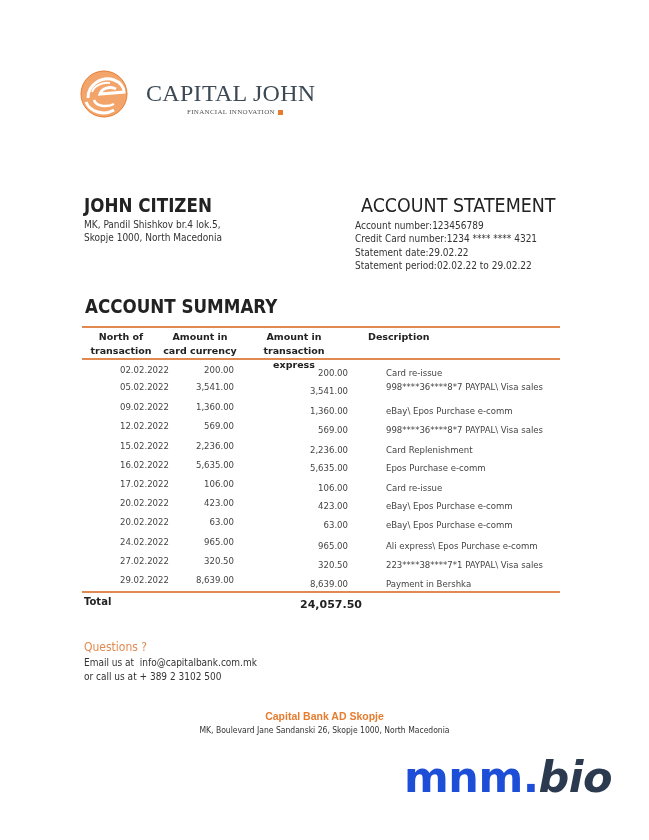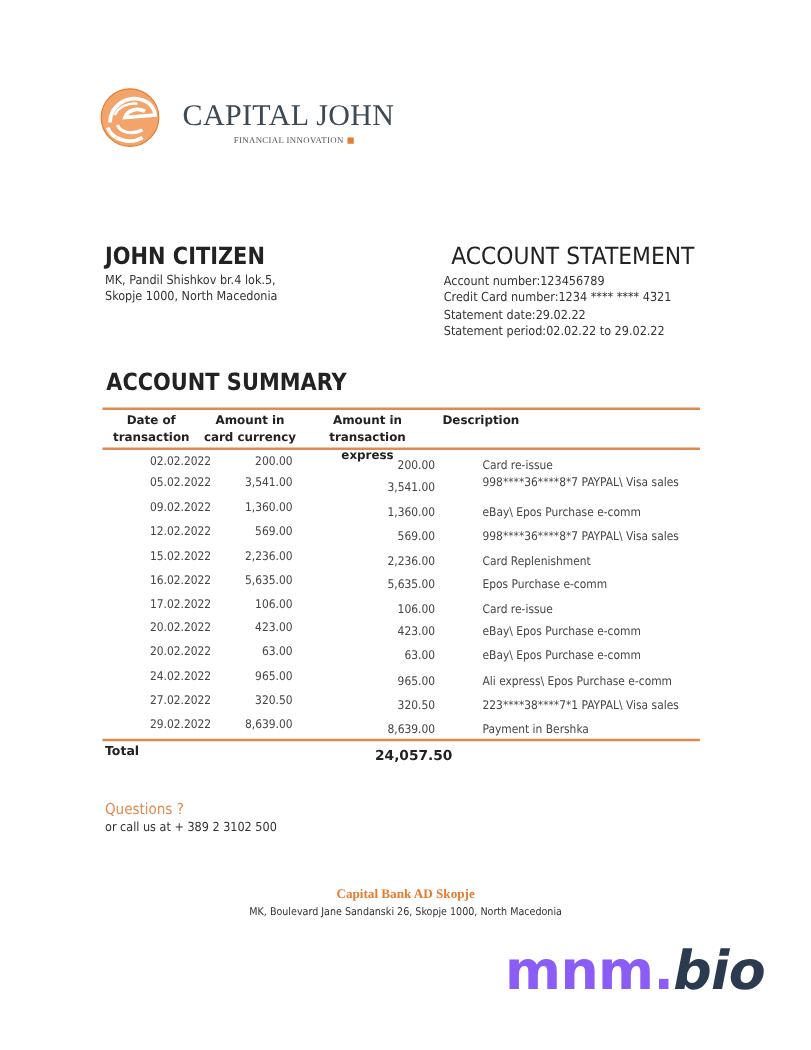--- a/index.html
+++ b/index.html
@@ -29,25 +29,25 @@
   .c-card { right:326px; text-align:right; }
   .c-trx { right:212px; text-align:right; }
   .c-desc { left:266px; white-space:nowrap; }
 
   .total-label { left:84px; top:596px; font-size:10px; font-weight:bold; color:#222; font-family:"DejaVu Sans", sans-serif; }
   .total-value { left:300px; top:598px; font-size:11px; font-weight:bold; color:#222; font-family:"DejaVu Sans", sans-serif;text-align:right; }
 
   .q-title { left:84px; top:640px; font-size:12px; color:#e08a52; }
   .q-lines { left:84px; top:656px; font-size:10px; line-height:14px; color:#333; }
 
-  .f-name { left:0; width:649px; top:710px; text-align:center; font-size:10.5px; font-weight:bold; color:#e57c2f; font-family:Liberation Serif, serif; }
+  .f-name { left:0; width:649px; top:710px; text-align:center; font-size:10.5px; font-weight:bold; color:#e57c2f; font-family:Liberation Sans, sans-serif; }
   .f-addr { left:0; width:649px; top:725px; text-align:center; font-size:8.5px; color:#333; }
 
   .wm { left:404px; top:752px; font-family:"DejaVu Sans", sans-serif; font-weight:bold; font-size:43px; letter-spacing:-0.5px; }
-  .wm .a { color:#8b5cf6; }
+  .wm .a { color:#1d4ed8; }
   .wm .b { color:#2b3a4f; font-style:italic; }
 </style>
 </head>
 <body>
 
 <div class="abs logo-mark">
   <svg width="48" height="48" viewBox="0 0 48 48">
     <circle cx="24" cy="24" r="23" fill="#f3a46b"></circle>
     <path d="M8 28 C8 14 22 6 34 10 C40 12 44 17 44 22 L20 24 C22 18 30 16 36 19" fill="none" stroke="#fff" stroke-width="3"></path>
     <path d="M6 32 C10 42 24 46 34 40" fill="none" stroke="#fff" stroke-width="3"></path>
@@ -82,32 +82,32 @@
   <div class="st-row">
       <span>Statement period:</span>
       <span>02.02.22 to 29.02.22</span>
     </div>
 </div>
 
 <div class="abs sum-title">ACCOUNT SUMMARY</div>
 <div class="hr" style="top:326px"></div>
 
 <div class="th" style="left:84px;width:74px">
-    <div>Date of</div>
+    <div>North of</div>
     <div>transaction</div>
   </div>
 <div class="th" style="left:162px;width:76px">
     <div>Amount in</div>
     <div>card currency</div>
   </div>
 <div class="th" style="left:240px;width:108px">
     <div>Amount in transaction</div>
     <div>express</div>
   </div>
-<div class="th" style="left:354px;text-align:center">
+<div class="th" style="left:368px;text-align:center">
     <div>Description</div>
   </div>
 
 <div class="hr" style="top:358px"></div>
 
 <div class="row" style="top:364px">
     <span class="c-date">02.02.2022</span>
     <span class="c-card">200.00</span>
     <span class="c-trx" style="top:3px">200.00</span>
     <span class="c-desc" style="top:3px">Card re-issue</span>
@@ -178,19 +178,20 @@
     <span class="c-trx" style="top:4px">8,639.00</span>
     <span class="c-desc" style="top:4px">Payment in Bershka</span>
   </div>
 
 <div class="hr" style="top:591px"></div>
 <div class="abs total-label">Total</div>
 <div class="abs total-value">24,057.50</div>
 
 <div class="abs q-title">Questions ?</div>
 <div class="abs q-lines">
+  <div style="white-space:pre">Email us at  info@capitalbank.com.mk</div>
   <div>or call us at + 389 2 3102 500</div>
 </div>
 
 <div class="abs f-name">Capital Bank AD Skopje</div>
 <div class="abs f-addr">MK, Boulevard Jane Sandanski 26, Skopje 1000, North Macedonia</div>
 
 <div class="abs wm"><span class="a">mnm.</span><span class="b">bio</span></div>
 
 </body></html>

